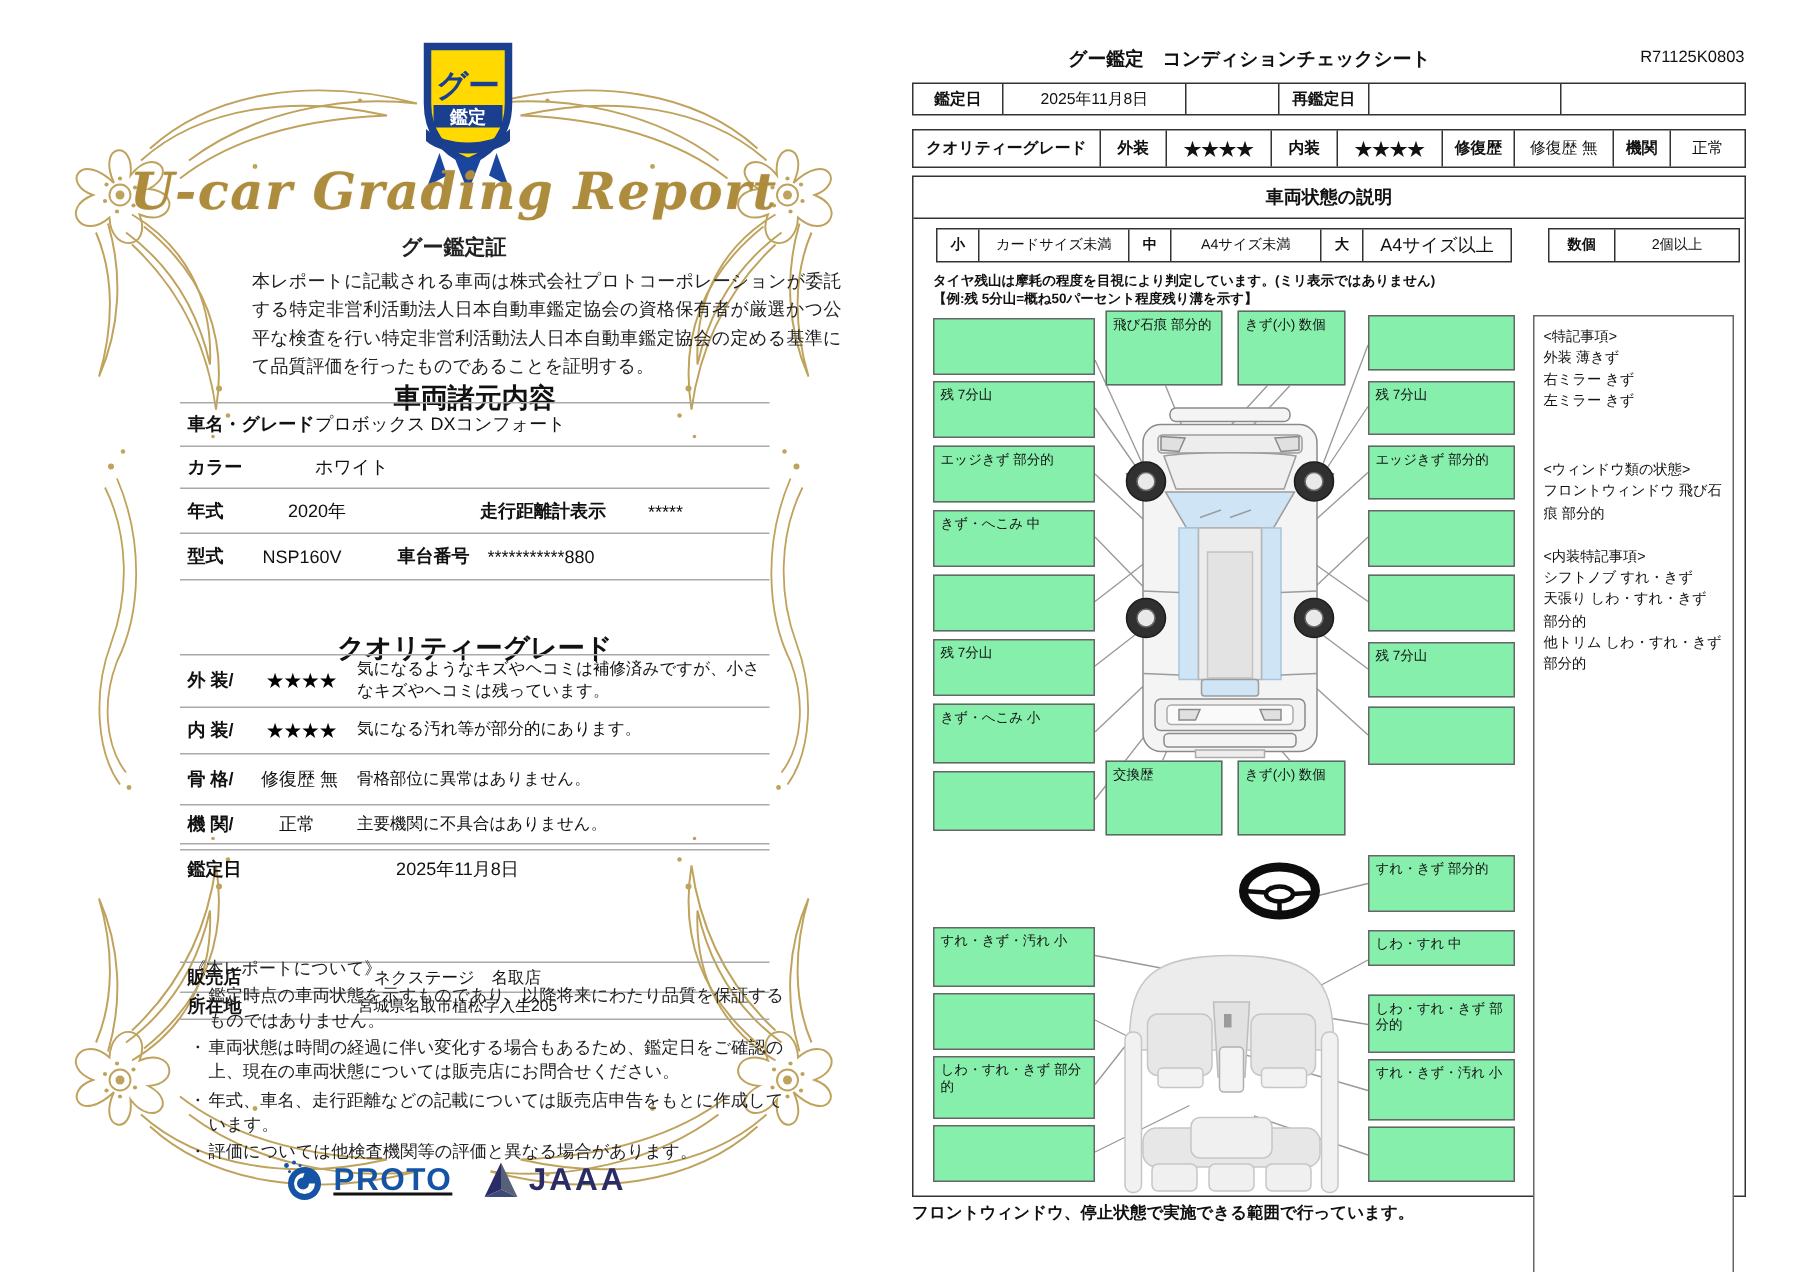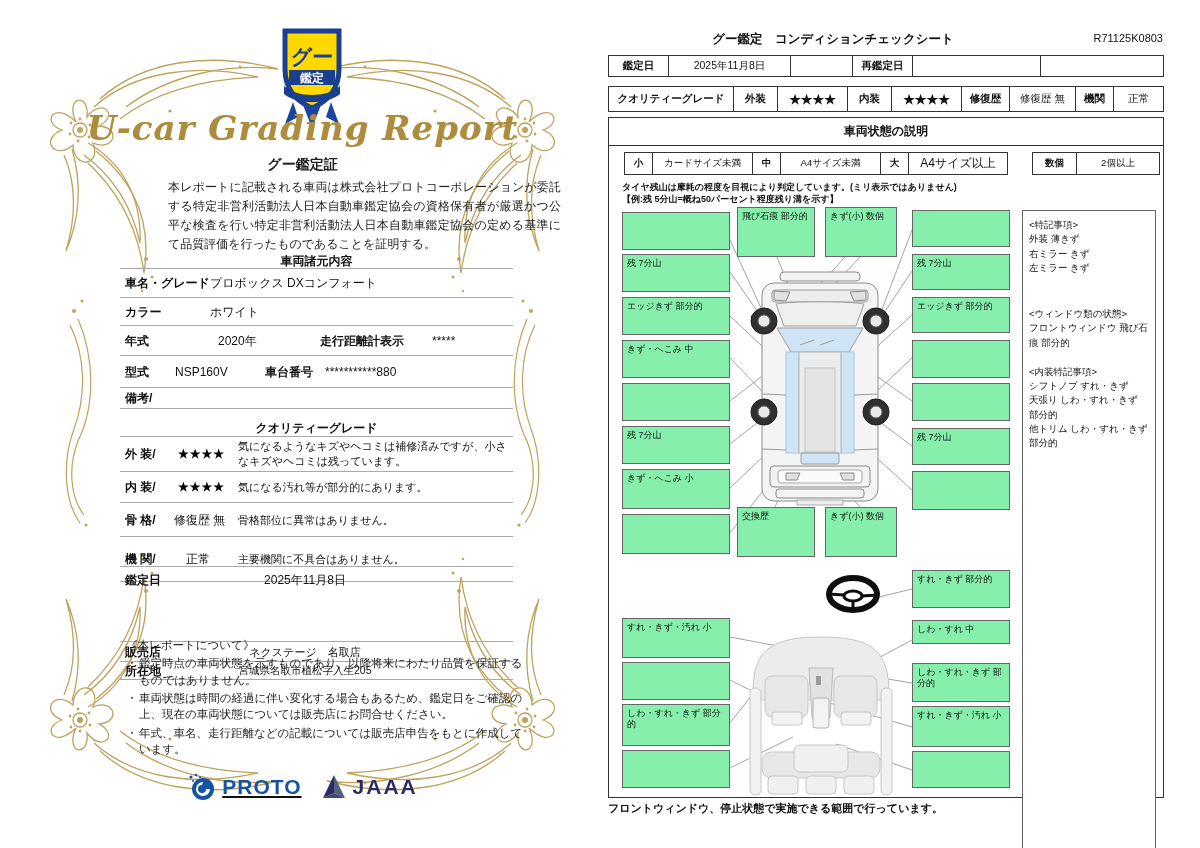--- a/index.html
+++ b/index.html
@@ -8,21 +8,21 @@
   .stage { position:relative; width:1200px; height:848px; background:#fff; }
   .abs { position:absolute; }
 
   
   .lp-title { font-family:"DejaVu Serif", serif; font-style:italic; font-weight:bold;
               color:#ad8c3e; font-size:34px; text-align:center; letter-spacing:1px;
               text-shadow:0 0 1px rgba(173,140,62,.35); }
   .lp-sub   { font-size:14px; font-weight:bold; text-align:center; color:#222; }
   .lp-intro { font-family:"DejaVu Serif", serif; font-size:12px; line-height:1.58;
               text-align:justify; color:#222; }
-  .sec-title { font-size:12px; font-weight:bold; text-align:center; color:#111; }
+  .sec-title { font-size:18px; font-weight:bold; text-align:center; color:#111; }
   .ltable { position:absolute; left:120px; width:393px; }
   .lrow { position:relative; border-top:1px solid #a9a9a9; }
   .lrow:last-child { border-bottom:1px solid #a9a9a9; }
   .lrow .lab { position:absolute; left:5px; top:50%; transform:translateY(-50%);
                font-weight:bold; font-size:12px; white-space:nowrap; }
   .lrow .val { position:absolute; top:50%; transform:translateY(-50%);
                font-size:12px; white-space:nowrap; }
   .stars { font-size:15px; letter-spacing:1px; color:#000; font-weight:bold; }
   .gdesc { position:absolute; left:118px; top:50%; transform:translateY(-50%);
            width:272px; font-size:11px; line-height:1.35; white-space:normal; }
@@ -118,54 +118,51 @@
       <div class="lrow" style="height:29px;">
         <span class="lab">車名・グレード</span>
         <span class="val" style="left:90px;">プロボックス DXコンフォート</span>
       </div>
       <div class="lrow" style="height:28px;">
         <span class="lab">カラー</span>
         <span class="val" style="left:90px;">ホワイト</span>
       </div>
       <div class="lrow" style="height:30px;">
         <span class="lab">年式</span>
-        <span class="val" style="left:98px;">2020年</span>
+        <span class="val" style="left:72px;">2020年</span>
         <span class="val" style="left:200px;font-weight:bold;">走行距離計表示</span>
         <span class="val" style="left:312px;">*****</span>
       </div>
       <div class="lrow" style="height:32px;">
         <span class="lab">型式</span>
         <span class="val" style="left:55px;">NSP160V</span>
         <span class="val" style="left:145px;font-weight:bold;">車台番号</span>
         <span class="val" style="left:205px;">***********880</span>
       </div>
-      <div class="lrow" style="height:22px;">
-        <span class="lab">備考/</span>
-      </div>
     </div>
 
     <div class="abs sec-title" style="left:90px;top:405px;width:393px;">クオリティーグレード</div>
 
     <div class="ltable" style="left:90px;top:421px;">
       <div class="lrow" style="height:35px;">
         <span class="lab">外 装/</span>
         <span class="val stars" style="left:58px;">★★★★</span>
         <span class="gdesc">気になるようなキズやヘコミは補修済みですが、小さなキズやヘコミは残っています。</span>
       </div>
       <div class="lrow" style="height:31px;">
         <span class="lab">内 装/</span>
         <span class="val stars" style="left:58px;">★★★★</span>
         <span class="gdesc">気になる汚れ等が部分的にあります。</span>
       </div>
       <div class="lrow" style="height:34px;">
         <span class="lab">骨 格/</span>
         <span class="val" style="left:54px;">修復歴 無</span>
         <span class="gdesc">骨格部位に異常はありません。</span>
       </div>
-      <div class="lrow" style="height:46px;">
+      <div class="lrow" style="height:27px;">
         <span class="lab">機 関/</span>
         <span class="val" style="left:66px;">正常</span>
         <span class="gdesc">主要機関に不具合はありません。</span>
       </div>
     </div>
 
     <div class="ltable" style="left:90px;top:551px;">
       <div class="lrow" style="height:27px;">
         <span class="lab">鑑定日</span>
         <span class="val" style="left:60px;width:250px;text-align:center;">2025年11月8日</span>
@@ -178,20 +175,21 @@
         <span class="lab">所在地</span>
         <span class="val" style="left:60px;width:250px;text-align:center;font-size:10.5px;">宮城県名取市植松字入生205</span>
       </div>
     </div>
 
     <div class="abs about" style="left:96px;top:622px;width:398px;">
       <div>《本レポートについて》</div>
       <div class="about-li">鑑定時点の車両状態を示すものであり、以降将来にわたり品質を保証するものではありません。</div>
       <div class="about-li">車両状態は時間の経過に伴い変化する場合もあるため、鑑定日をご確認の上、現在の車両状態については販売店にお問合せください。</div>
       <div class="about-li">年式、車名、走行距離などの記載については販売店申告をもとに作成しています。</div>
+      <div class="about-li">評価については他検査機関等の評価と異なる場合があります。</div>
     </div>
 
     <div class="abs" style="left:120px;top:752px;width:305px;height:40px;display:flex;align-items:center;justify-content:center;gap:18px;">
       <div style="display:flex;align-items:center;gap:5px;text-decoration:underline;">
         <svg width="30" height="30" viewBox="0 0 30 30">
           <circle cx="4" cy="5" r="1.6" fill="#1553a4"></circle>
             <circle cx="9" cy="3" r="1.3" fill="#1553a4"></circle>
           <circle cx="13" cy="5" r="1" fill="#1553a4"></circle>
             <circle cx="6" cy="9" r="1" fill="#1553a4"></circle>
           <circle cx="16" cy="17" r="11" fill="#1553a4"></circle>

